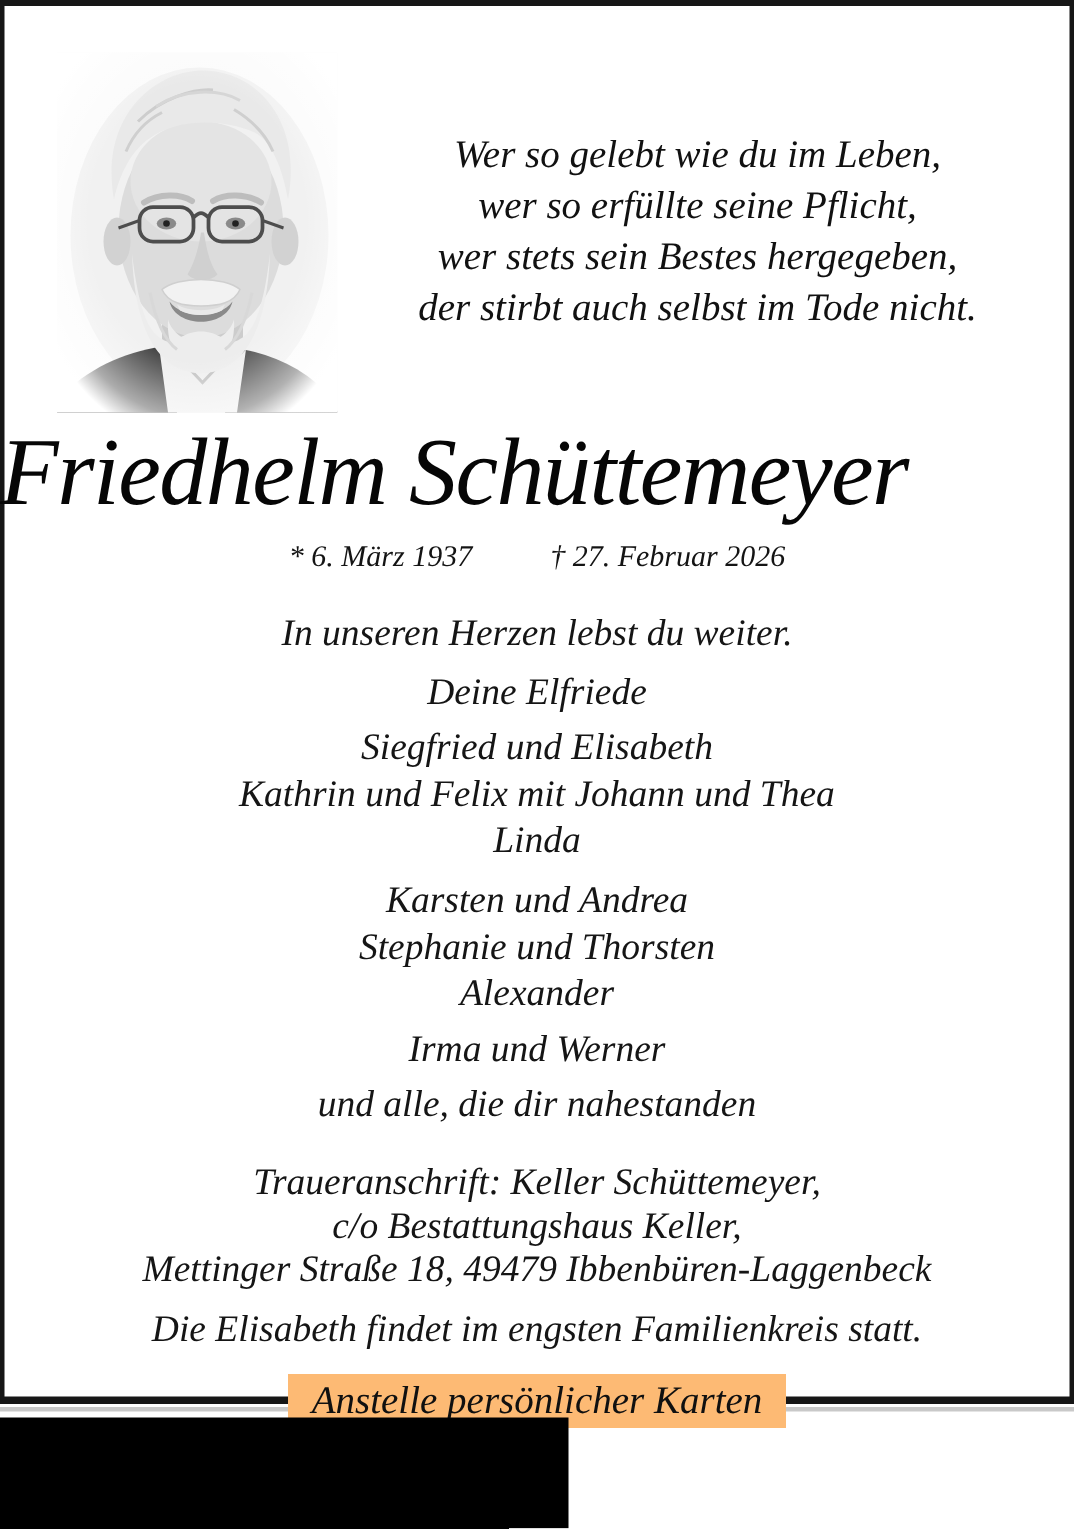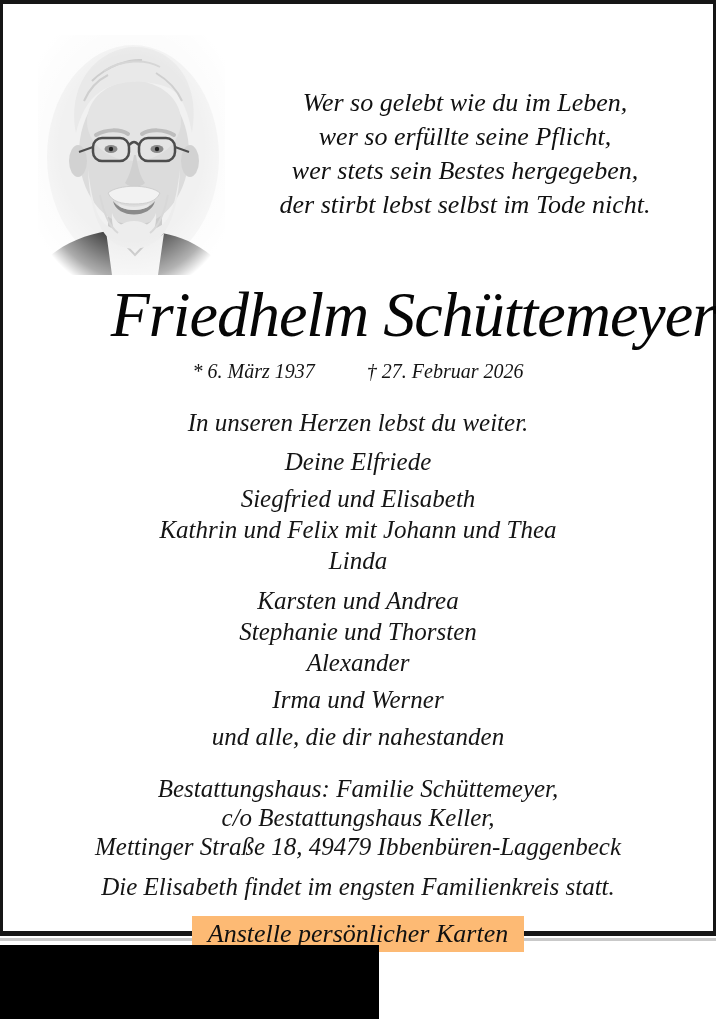--- a/index.html
+++ b/index.html
@@ -16,21 +16,21 @@
     position:absolute; left:0; top:938px; width:716px; height:3px; background:#c9c9c9;
   }
   .photo-wrap { position:absolute; left:38px; top:34px; width:187px; height:242px; }
   .photo-wrap svg { display:block; width:100%; height:100%; }
 
   .poem {
     position:absolute; left:230px; top:86px; width:470px; text-align:center;
     font-style:italic; font-size:26px; line-height:34px; color:#111;
   }
   .name {
-    position:absolute; left:0; top:276px; width:716px; text-align:right;
+    position:absolute; left:0; top:276px; width:716px; text-align:left;
     font-style:italic; font-size:64px; line-height:78px; color:#060606;
     letter-spacing:-1px; white-space:nowrap;
   }
   .dates {
     position:absolute; left:0; top:356px; width:716px; text-align:center;
     font-style:italic; font-size:20px; line-height:30px; color:#141414;
   }
   .dates .birth { margin-right:52px; }
 
   .para {
@@ -130,21 +130,21 @@
       <path d="M80 168 C88 173 104 173 112 168 L110 172 C102 176 90 176 82 172 Z" fill="#e9e9e9"></path>
 
       <rect width="187" height="240" fill="url(#vig)"></rect>
     </svg>
   </div>
 
   <div class="poem">
     <div>Wer so gelebt wie du im Leben,</div>
     <div>wer so erfüllte seine Pflicht,</div>
     <div>wer stets sein Bestes hergegeben,</div>
-    <div>der stirbt lebst selbst im Tode nicht.</div>
+    <div>der stirbt auch selbst im Tode nicht.</div>
   </div>
 
   <div class="name">Friedhelm Schüttemeyer</div>
 
   <div class="dates">
     <span class="birth">* 6. März 1937</span><span class="death">† 27. Februar 2026</span>
   </div>
 
   <div class="para para-intro">In unseren Herzen lebst du weiter.</div>
 
@@ -166,21 +166,21 @@
 
   <div class="para para-g4">
     <div>Irma und Werner</div>
   </div>
 
   <div class="para para-g5">
     <div>und alle, die dir nahestanden</div>
   </div>
 
   <div class="para para-address">
-    <div>Bestattungshaus: Familie Schüttemeyer,</div>
+    <div>Traueranschrift: Keller Schüttemeyer,</div>
     <div>c/o Bestattungshaus Keller,</div>
     <div>Mettinger Straße 18, 49479 Ibbenbüren-Laggenbeck</div>
   </div>
 
   <div class="para para-funeral">Die Elisabeth findet im engsten Familienkreis statt.</div>
 
   <div class="banner">
     <span>Anstelle persönlicher Karten</span>
   </div>
 

